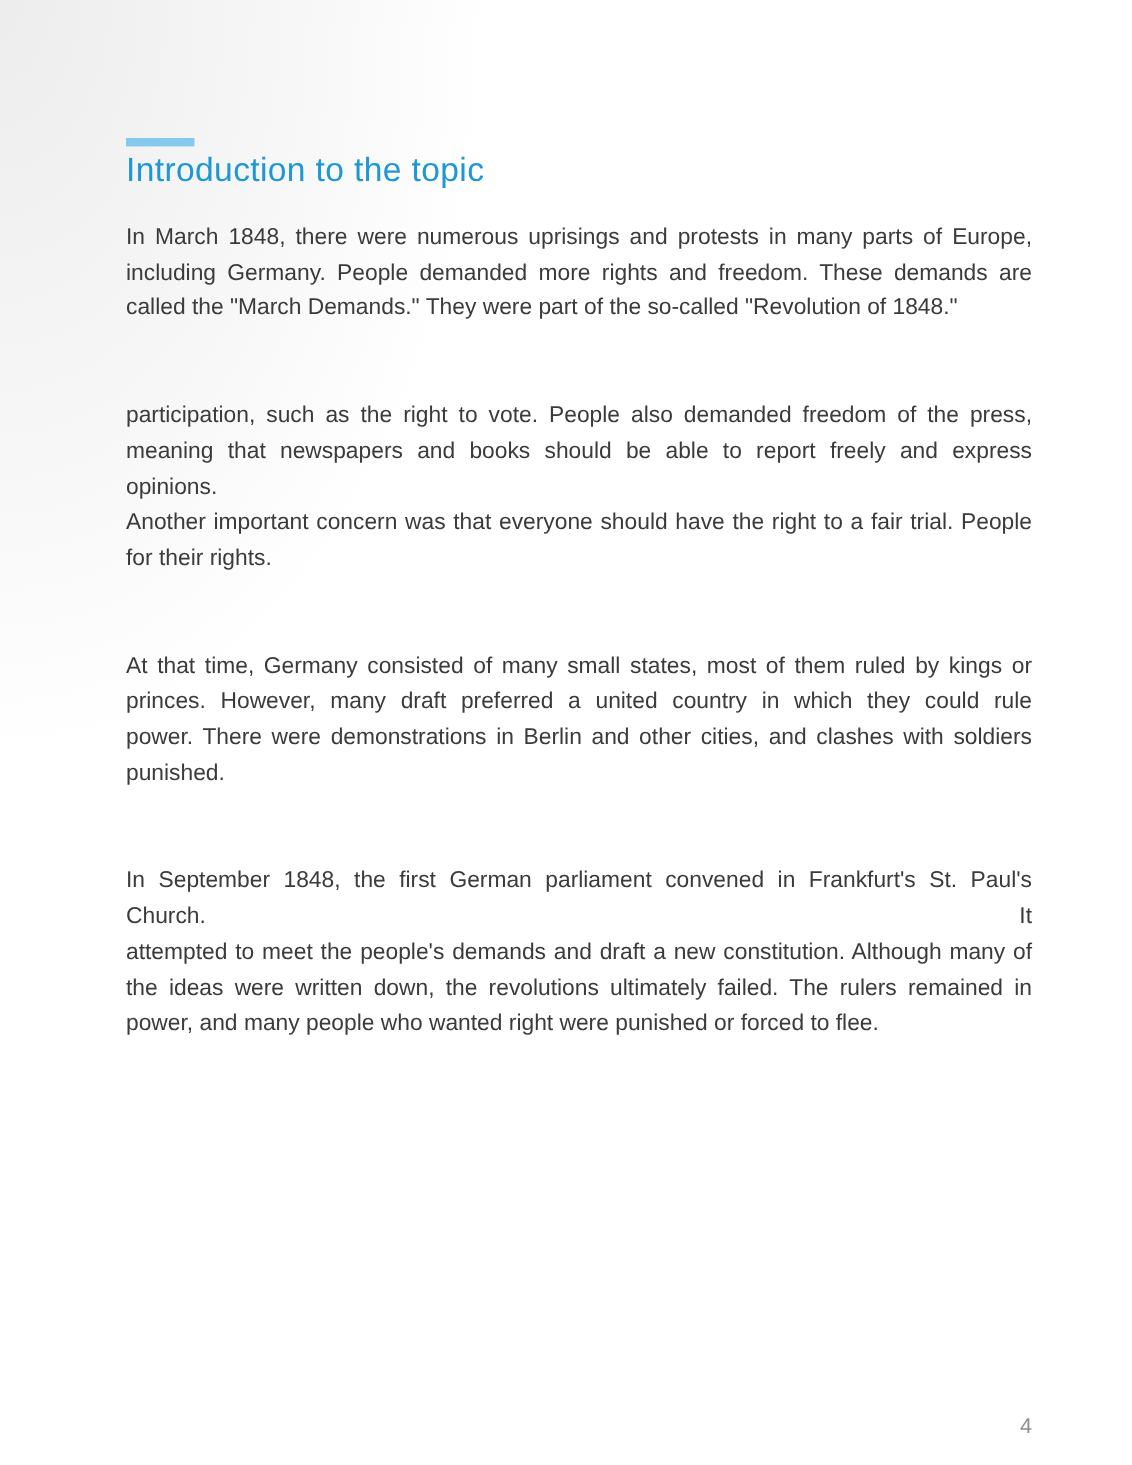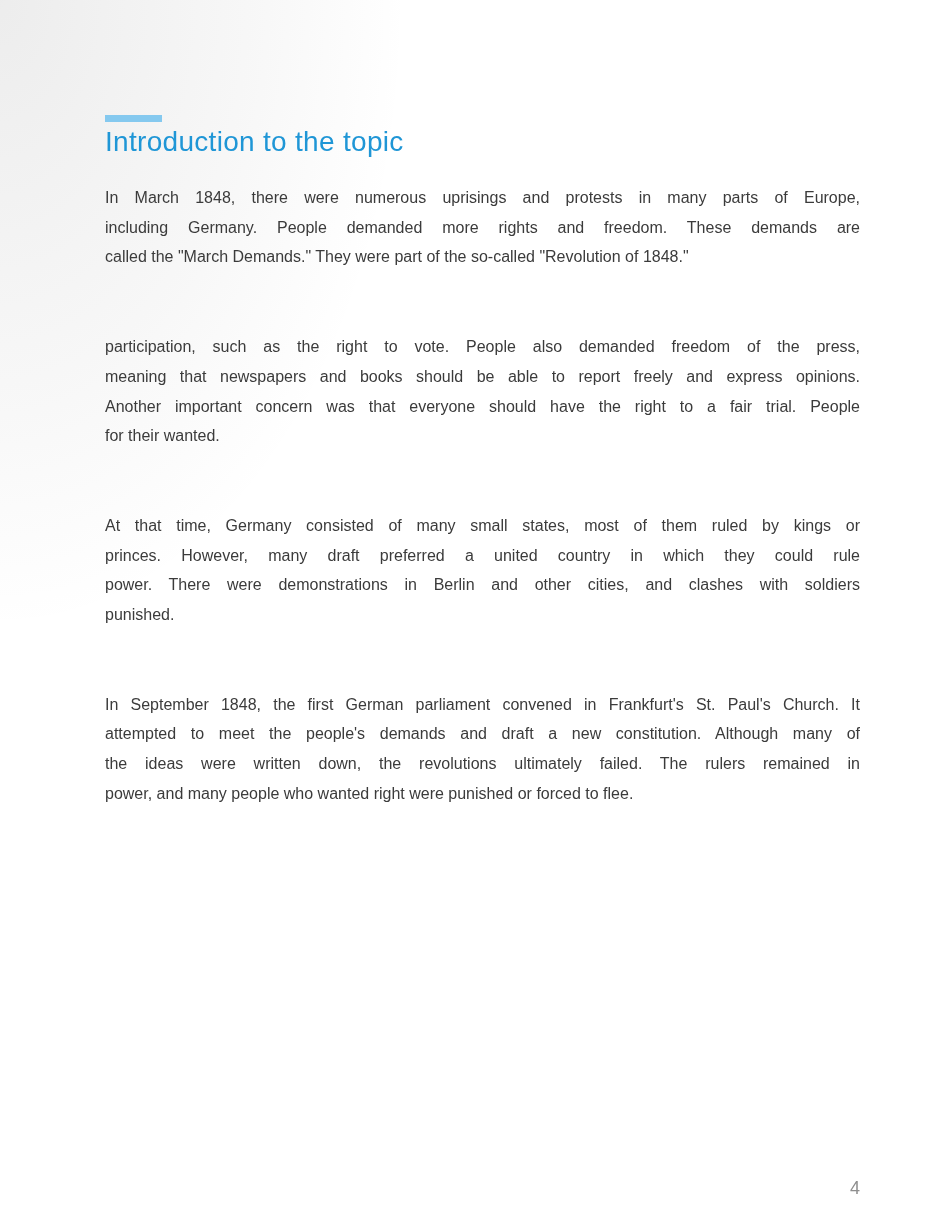--- a/index.html
+++ b/index.html
@@ -43,21 +43,21 @@
   .heading {
     margin: 2px 0 23px 0;
     font-size: 28px;
     line-height: 36px;
     font-weight: 400;
     letter-spacing: 0.3px;
     color: var(--heading-color, #1f96d6);
   }
   .paragraph {
     margin: 0 0 60px 0;
-    font-size: 16px;
+    font-size: 19px;
     line-height: 29.7px;
     color: var(--body-text-color, #3b3b3b);
   }
   .line {
     text-align: justify;
     text-align-last: justify;
   }
   .line-last {
     text-align-last: left;
   }
@@ -81,21 +81,21 @@
     <div id="paragraphs">
         <div class="paragraph">
           <div class="line">In March 1848, there were numerous uprisings and protests in many parts of Europe,</div>
           <div class="line">including Germany. People demanded more rights and freedom. These demands are</div>
           <div class="line line-last">called the "March Demands." They were part of the so-called "Revolution of 1848."</div>
         </div>
         <div class="paragraph">
           <div class="line">participation, such as the right to vote. People also demanded freedom of the press,</div>
           <div class="line">meaning that newspapers and books should be able to report freely and express opinions.</div>
           <div class="line">Another important concern was that everyone should have the right to a fair trial. People</div>
-          <div class="line line-last">for their wanted.</div>
+          <div class="line line-last">for their rights.</div>
         </div>
         <div class="paragraph">
           <div class="line">At that time, Germany consisted of many small states, most of them ruled by kings or</div>
           <div class="line">princes. However, many draft preferred a united country in which they could rule</div>
           <div class="line">power. There were demonstrations in Berlin and other cities, and clashes with soldiers</div>
           <div class="line line-last">punished.</div>
         </div>
         <div class="paragraph">
           <div class="line">In September 1848, the first German parliament convened in Frankfurt's St. Paul's Church. It</div>
           <div class="line">attempted to meet the people's demands and draft a new constitution. Although many of</div>

